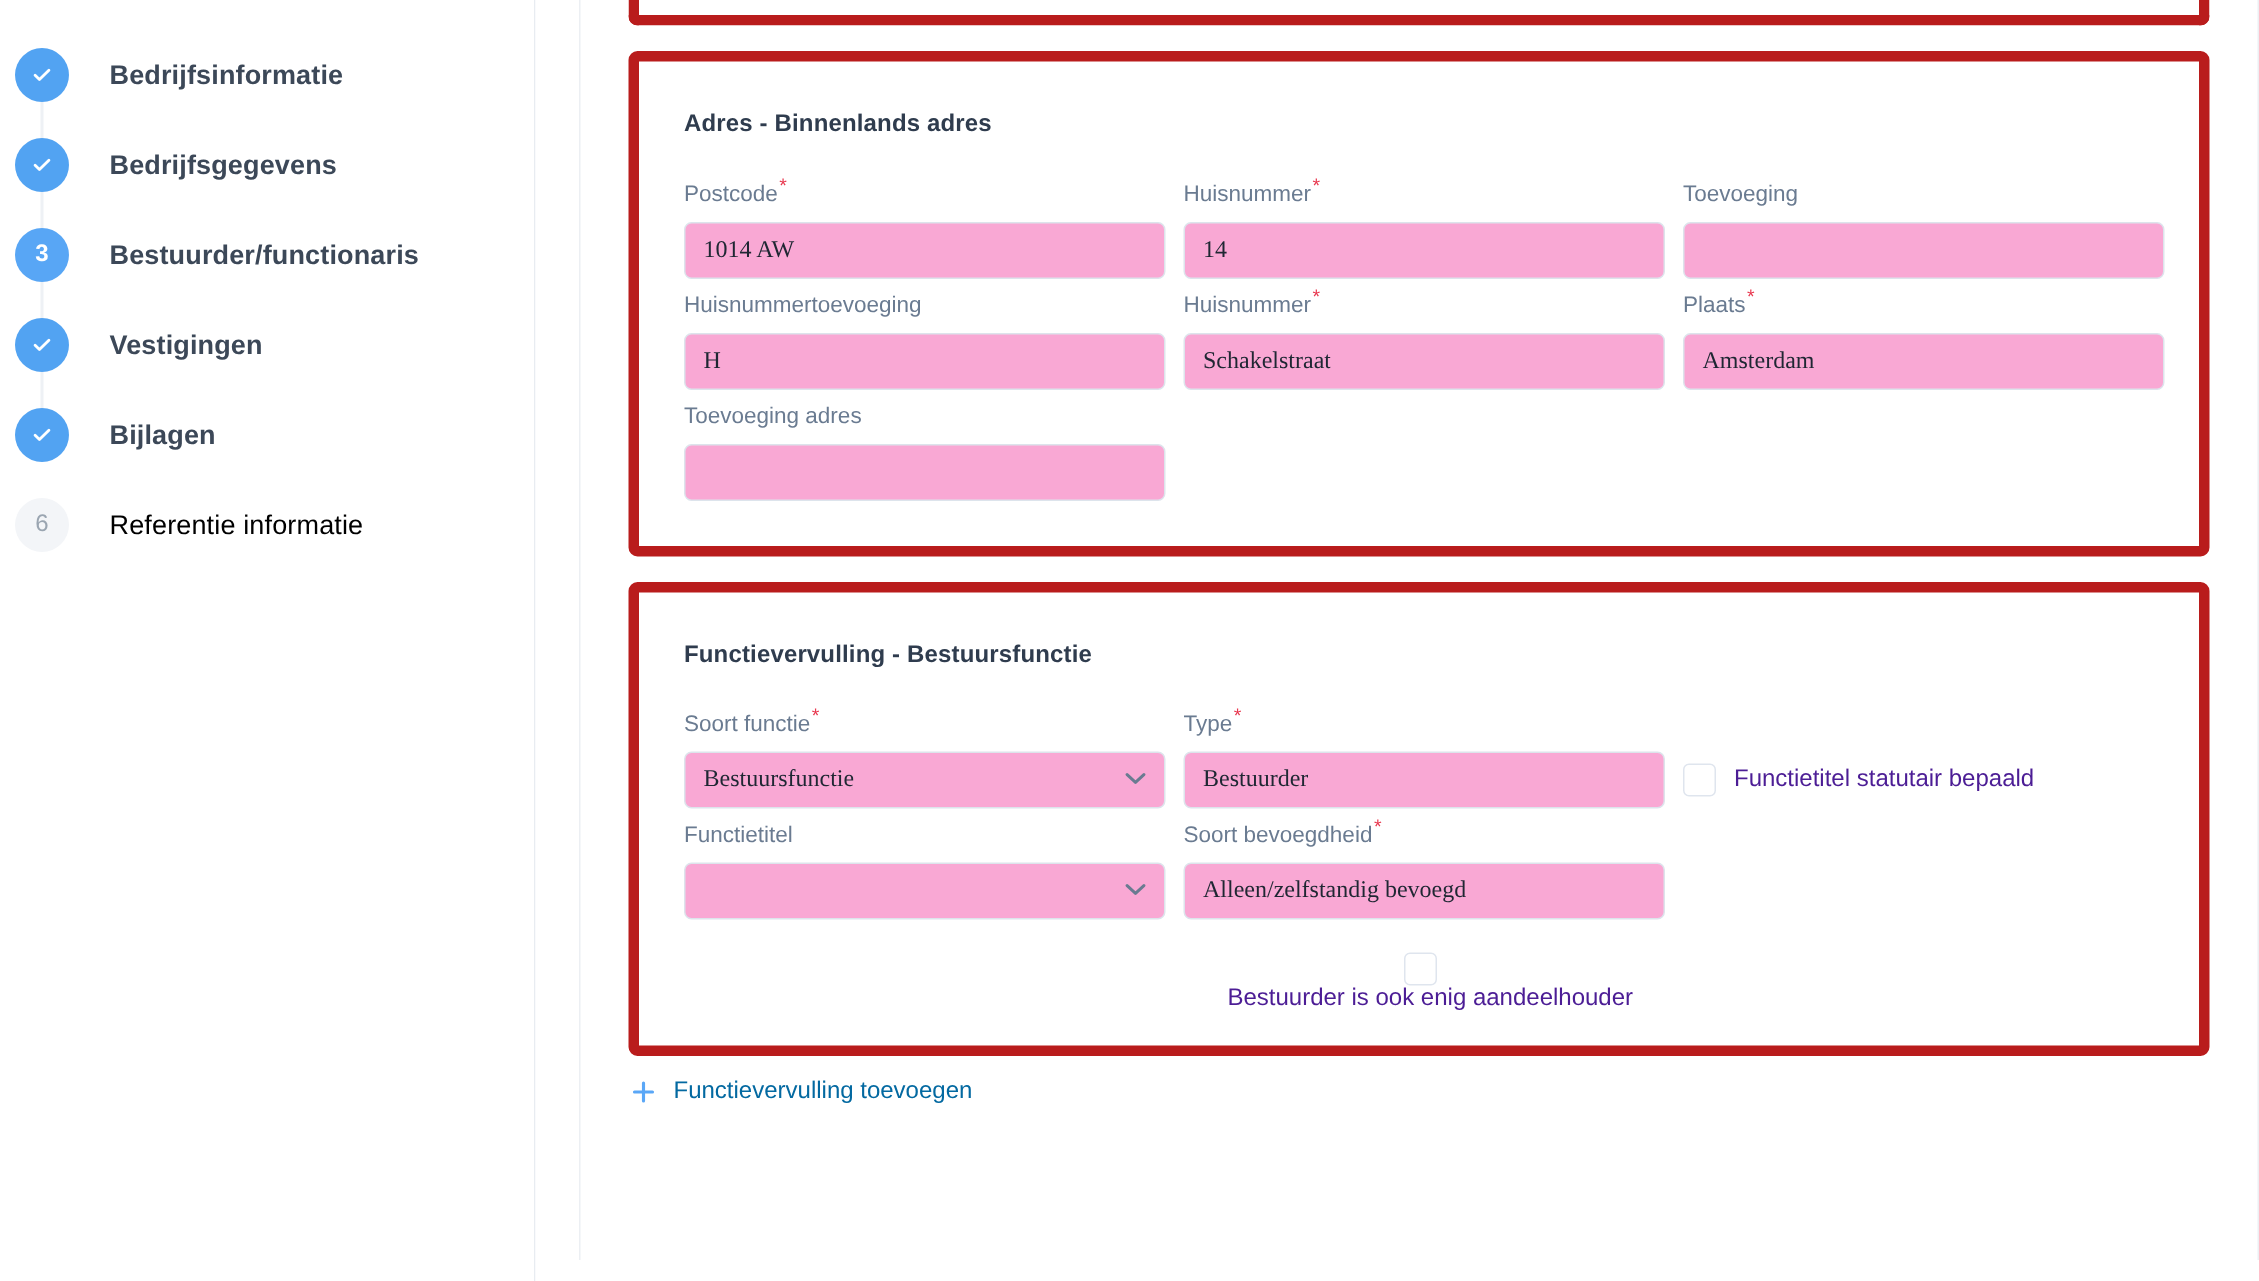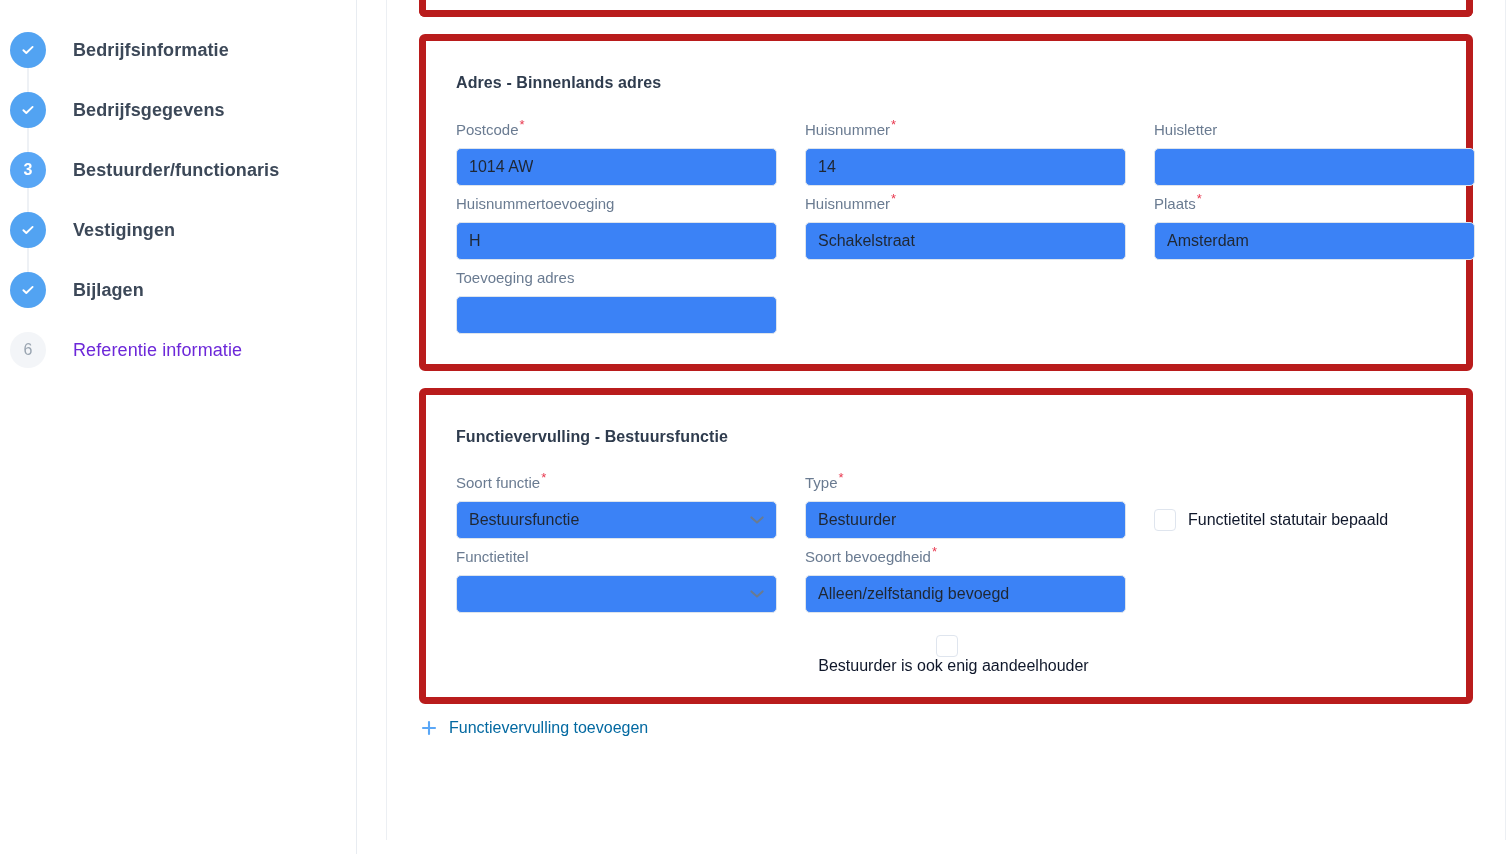--- a/index.html
+++ b/index.html
@@ -50,21 +50,21 @@
   .step-marker.pending { background: #f3f5f8; color: #9aa5b1; font-weight: 500; }
   .step-marker svg { display: block; }
   .step-label {
     margin-left: 27px;
     font-size: 18px;
     font-weight: 700;
     color: #3c4858;
     letter-spacing: .1px;
     white-space: nowrap;
   }
-  .step-label.muted { color: #6d28d9; font-weight: 500; }
+  .step-label.muted { color: #000000; font-weight: 500; }
   
   .connector {
     position: absolute;
     left: 27px;
     top: 36px;
     width: 2px;
     height: 264px;
     background: #eef1f5;
     z-index: 1;
   }
@@ -113,42 +113,43 @@
     font-weight: 700;
     color: #2f3c4e;
     padding: 20px 0 0 30px;
     letter-spacing: .1px;
   }
   .card-body { padding: 14px 30px 22px 30px; }
 
   
   .row {
     display: flex;
-    gap: 28px;
+    gap: 12px;
     margin-bottom: 8px;
   }
   .field { width: 321px; flex: 0 0 321px; }
   .field.spacer { background: transparent; }
   .field-label {
     font-size: 15px;
     color: #6a7b91;
     line-height: 20px;
     margin-bottom: 8px;
     white-space: nowrap;
   }
   .req { color: #e8384f; font-size: 13px; vertical-align: super; line-height: 0; margin-left: 1px; }
   .control {
     position: relative;
     height: 38px;
     border: 1px solid #dde4ec;
     border-radius: 5px;
-    background: #3b82f6;
+    background: #f9a8d4;
     display: flex;
     align-items: center;
     padding: 0 12px;
+    font-family: Liberation Serif, serif;
   }
   .control .val {
     font-size: 16px;
     color: #1f2733;
     line-height: 1;
     white-space: nowrap;
     overflow: hidden;
   }
   .control.select { padding-right: 34px; cursor: pointer; }
   .chev {
@@ -171,21 +172,21 @@
     width: 22px; height: 22px;
     flex: 0 0 22px;
     border: 1px solid #dfe5ee;
     border-radius: 4px;
     background: #fff;
     cursor: pointer;
   }
   .chk-label {
     margin-left: 12px;
     font-size: 16px;
-    color: #0f172a;
+    color: #4c1d95;
     white-space: nowrap;
   }
   .chk-standalone {
     display: flex;
     align-items: center;
     margin-top: 22px;
     margin-left: 2px;
     flex-direction: column;
   }
   .chk-standalone .chk-box { width: 22px; height: 22px; flex: 0 0 22px; }
@@ -291,21 +292,21 @@
                   <span class="val">1014 AW</span>
                 </div>
               </div>
               <div class="field">
                 <div class="field-label"><span>Huisnummer</span><span class="req">*</span></div>
                 <div class="control">
                   <span class="val">14</span>
                 </div>
               </div>
               <div class="field">
-                <div class="field-label"><span>Huisletter</span><span class="req"></span></div>
+                <div class="field-label"><span>Toevoeging</span><span class="req"></span></div>
                 <div class="control">
                   <span class="val"></span>
                 </div>
               </div>
             </div>
 
             <div class="row">
               <div class="field">
                 <div class="field-label"><span>Huisnummertoevoeging</span><span class="req"></span></div>
                 <div class="control">

